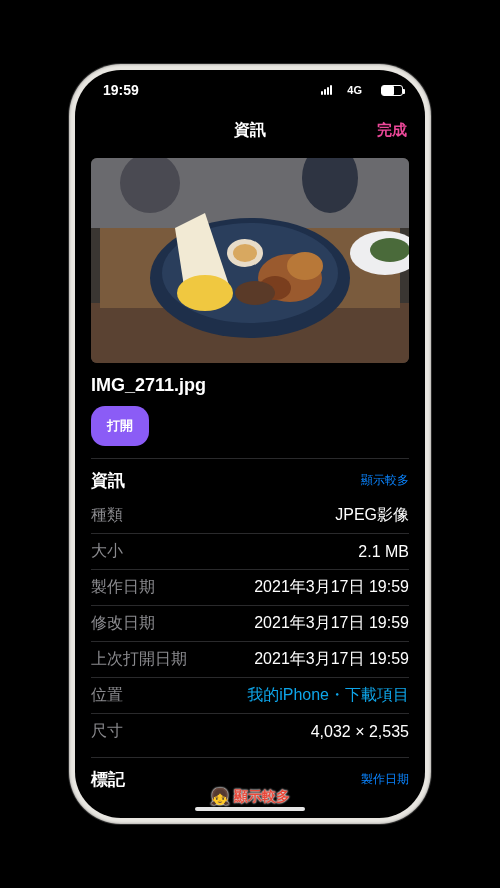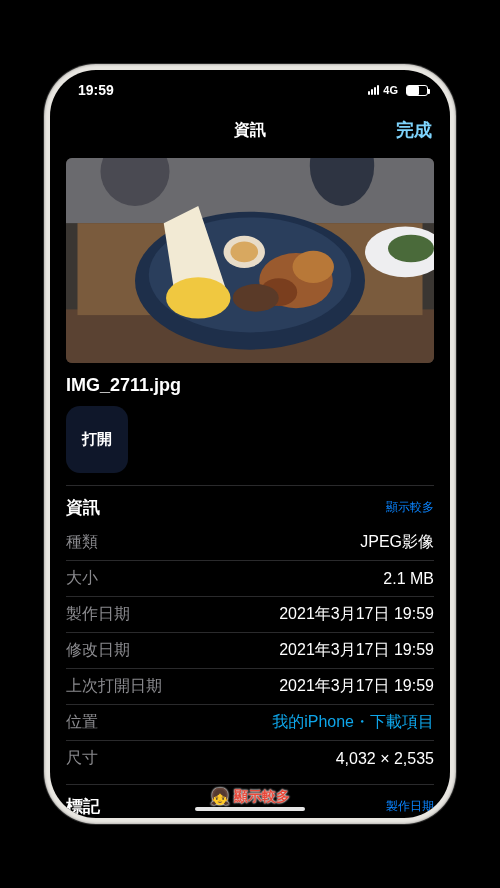--- a/index.html
+++ b/index.html
@@ -6,21 +6,21 @@
     body {
       background: #000;
       width: 500px;
       height: 888px;
       display: flex;
       align-items: center;
       justify-content: center;
       font-family: -apple-system, "SF Pro Text", "Helvetica Neue", sans-serif;
     }
     .phone-frame {
-      width: 412px;
+      width: 362px;
       height: 760px;
       background: #e8e6e1;
       border-radius: 52px;
       padding: 6px;
       box-shadow: 0 0 0 1px #2a2a2a, inset 0 0 3px rgba(0,0,0,.4);
       position: relative;
     }
     .phone-inner {
       width: 100%;
       height: 100%;
@@ -51,21 +51,21 @@
     }
     .status-bar {
       height: 40px;
       display: flex;
       justify-content: space-between;
       align-items: center;
       padding: 0 22px 0 28px;
       font-size: 14px;
       font-weight: 600;
     }
-    .status-right { display: flex; align-items: center; gap: 4px; }
+    .status-right { display: flex; align-items: center; gap: 15px; }
     .signal-bars { display: flex; align-items: flex-end; gap: 1px; }
     .signal-bars span { width: 2px; background: #fff; border-radius: 1px; }
     .signal-bars span:nth-child(1){height:4px;}
     .signal-bars span:nth-child(2){height:6px;}
     .signal-bars span:nth-child(3){height:8px;}
     .signal-bars span:nth-child(4){height:10px;}
     .battery {
       width: 22px; height: 11px; border: 1px solid #fff; border-radius: 3px;
       position: relative; margin-left: 4px;
     }
@@ -75,21 +75,21 @@
     .nav-bar {
       height: 40px;
       display: flex;
       align-items: center;
       justify-content: center;
       position: relative;
       margin-bottom: 8px;
     }
     .nav-title { font-size: 16px; font-weight: 600; }
     .nav-done {
-      position: absolute; right: 18px; color: #7dd3fc; font-size: 18px; font-weight: 600;
+      position: absolute; right: 18px; color: #ec4899; font-size: 15px; font-weight: 600;
     }
 
     .content {
       flex: 1;
       overflow: hidden;
       padding: 0 16px;
     }
     .preview {
       width: 100%;
       height: 205px;
@@ -97,22 +97,22 @@
       overflow: hidden;
       background: #1a1a1a;
       position: relative;
     }
     .preview svg { width: 100%; height: 100%; display:block; }
 
     .file-name { font-size: 18px; font-weight: 600; margin-top: 12px; }
     .file-sub { font-size: 12px; color: #8a8a8e; margin-top: 2px; }
     .open-btn {
       display: inline-block; margin-top: 10px; margin-bottom: 12px;
-      background: #0f172a; color: #fff; font-size: 15px; font-weight: 600;
-      padding: 24px 16px; border-radius: 14px; border: none;
+      background: #8b5cf6; color: #fff; font-size: 13px; font-weight: 600;
+      padding: 11px 16px; border-radius: 14px; border: none;
     }
 
     .section {
       border-top: 1px solid #2a2a2c;
       padding-top: 10px;
     }
     .section-header {
       display: flex; justify-content: space-between; align-items: center;
       margin-bottom: 6px;
     }

